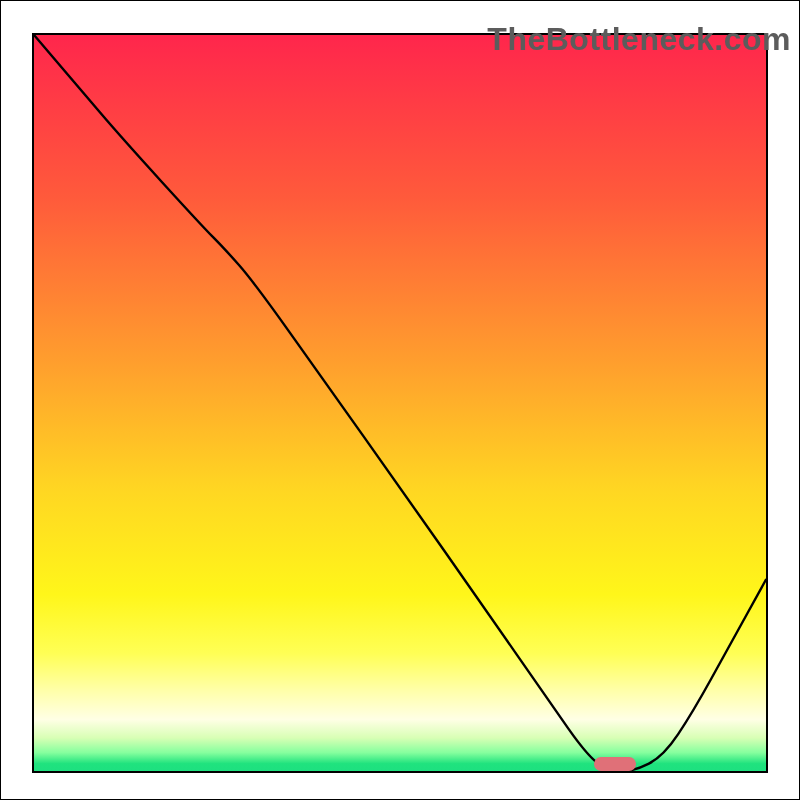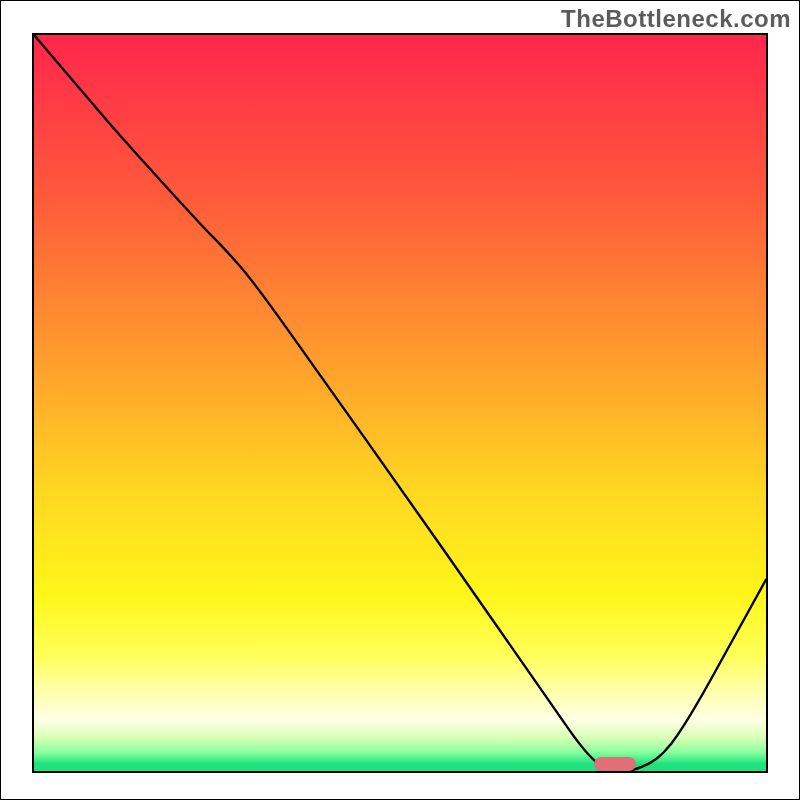--- a/index.html
+++ b/index.html
@@ -13,23 +13,23 @@
   }
   .frame {
     position: absolute;
     width: 800px;
     height: 800px;
     border: 1px solid #000;
     box-sizing: border-box;
   }
   .watermark {
     position: absolute;
-    top: 4px;
+    top: 20px;
     right: 8px;
-    font-size: 24px;
+    font-size: 32px;
     font-weight: 700;
     color: #5c5c5c;
     letter-spacing: 0.5px;
     z-index: 50;
   }
   .plot {
     position: absolute;
     left: 31px;
     top: 32px;
     width: 736px;

